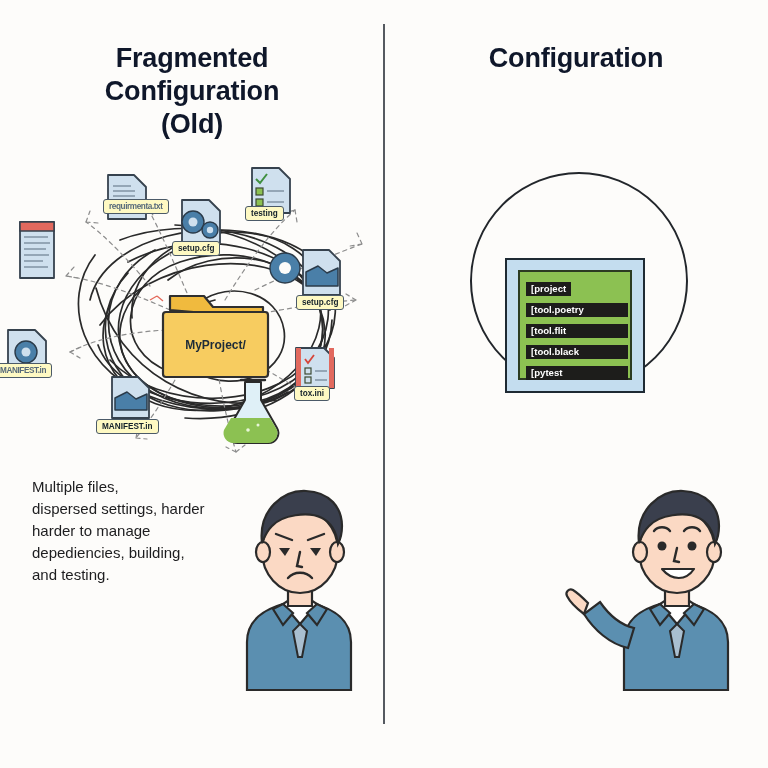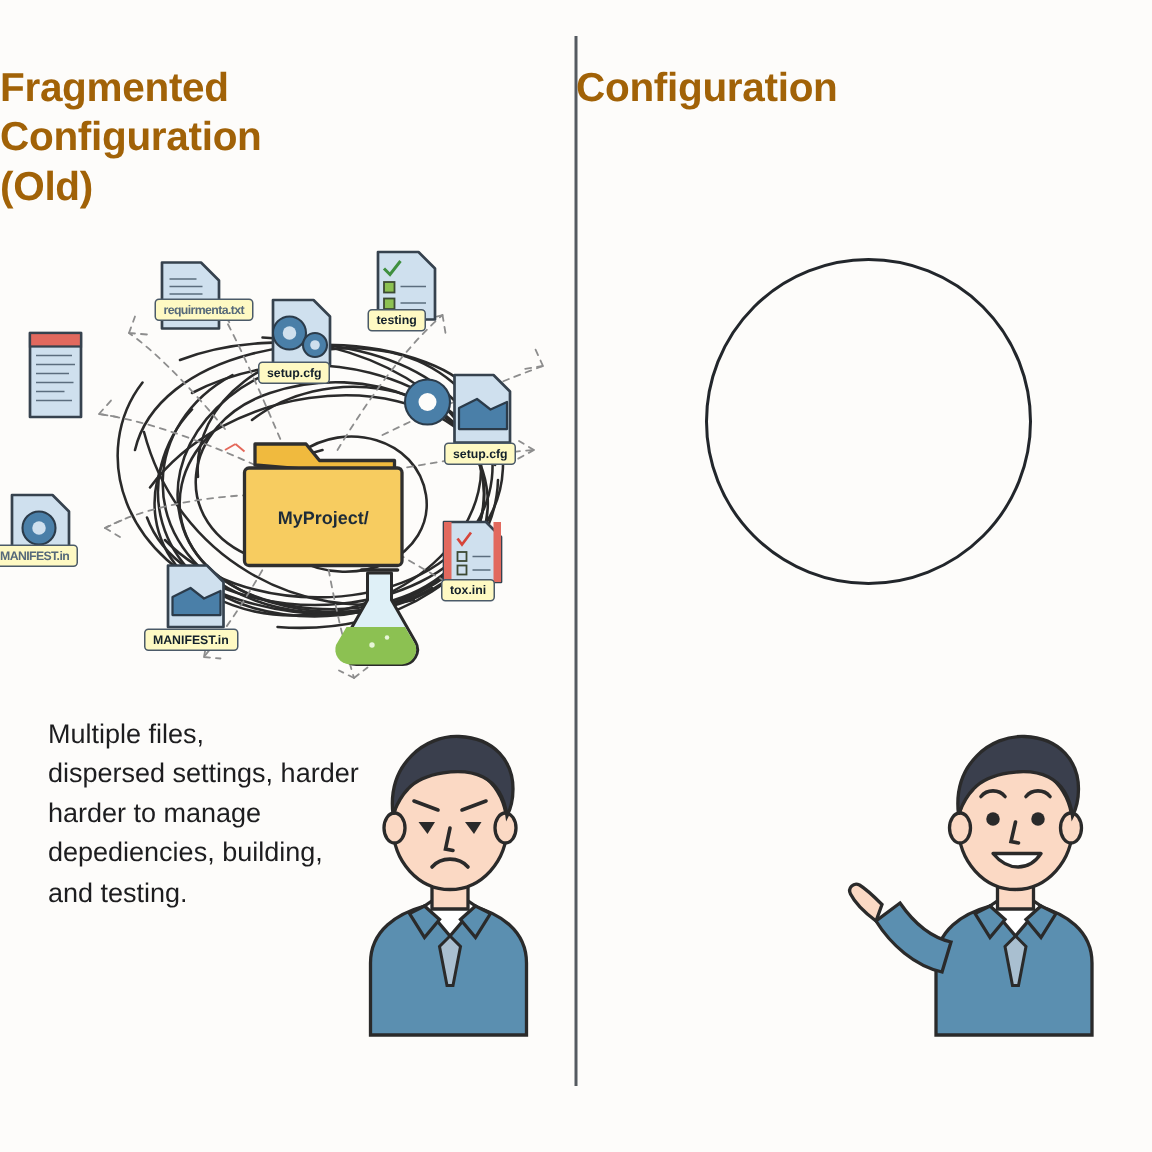--- a/index.html
+++ b/index.html
@@ -13,26 +13,27 @@
   #canvas{position:absolute;inset:0;width:768px;height:768px;}
   .panel{position:absolute;top:0;height:768px;width:384px;}
   #panel-left{left:0;}
   #panel-right{left:384px;}
   .divider{
     position:absolute;left:383px;top:24px;width:2px;height:700px;
     background:#555a60;
   }
   .title{
     position:absolute;top:42px;width:100%;
+    text-align:center;
     font-weight:bold;font-size:27px;line-height:1.22;
-    color:#a16207;letter-spacing:-0.2px;
+    color:#0f172a;letter-spacing:-0.2px;
   }
   .caption{
     position:absolute;
-    font-size:18px;line-height:1.47;color:#1d1d1f;
+    font-size:15px;line-height:1.47;color:#1d1d1f;
     white-space:pre-line;
   }
   #caption-left{left:32px;top:476px;width:215px;}
 
   
   .node{position:absolute;}
   .chip{
     background:#fef9c3;border:1.6px solid #4b5a68;border-radius:3px;
     font-size:8.2px;color:#13202b;text-align:center;
     padding:2px 5px;white-space:nowrap;font-weight:600;
@@ -296,13 +297,22 @@
 <div class="panel" id="panel-right">
   <div class="title">
     <div>Configuration</div>
   </div>
 
 </div>
 
 <div class="circle"></div>
 
 <div class="tomlcard">
+  <div class="toml-body">
+    <div class="toml-green">
+      <div class="toml-row short">[project</div><br>
+      <div class="toml-row" style="min-width: 92px;">[tool.poetry</div><br>
+      <div class="toml-row" style="min-width: 92px;">[tool.flit</div><br>
+      <div class="toml-row" style="min-width: 92px;">[tool.black</div><br>
+      <div class="toml-row" style="min-width: 92px;">[pytest</div>
+    </div>
+  </div>
 </div>
 
 </body></html>

